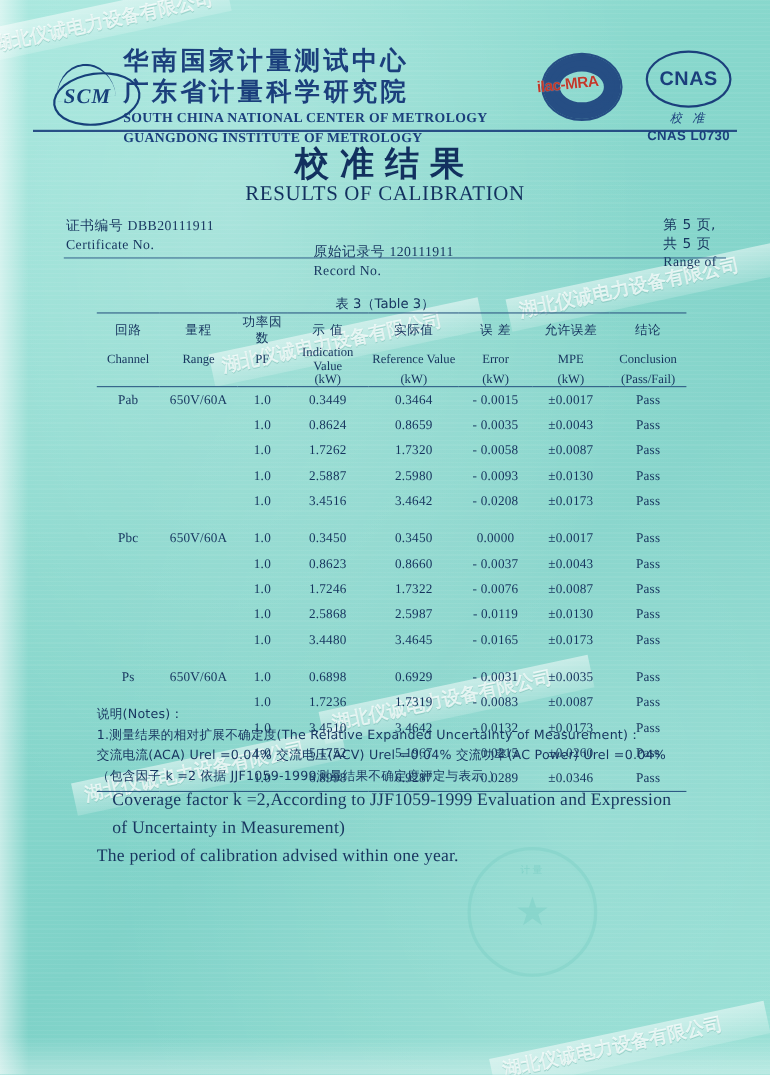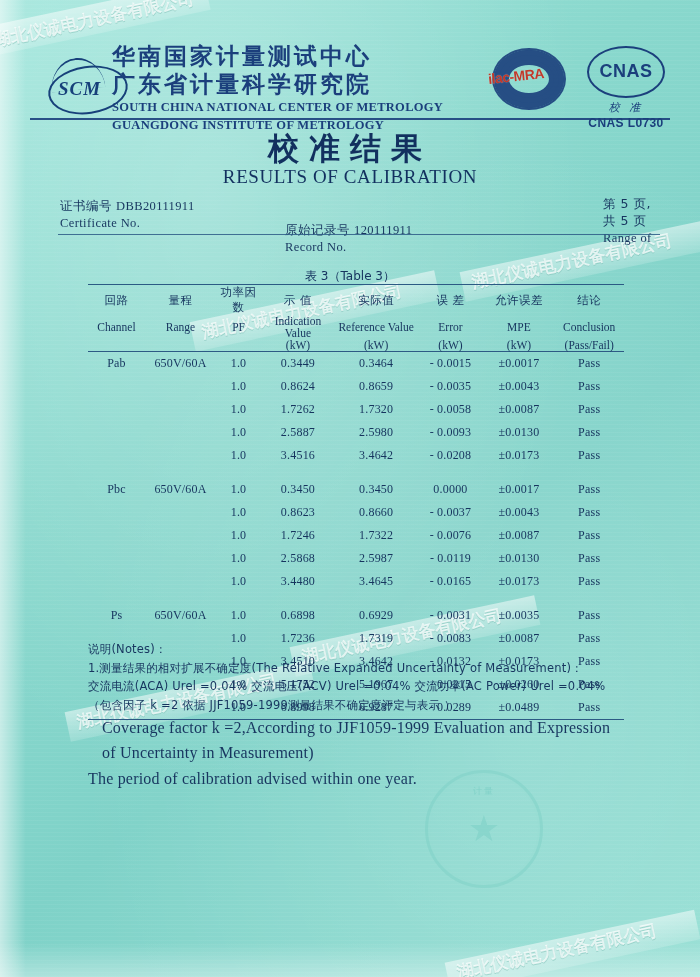--- a/index.html
+++ b/index.html
@@ -703,21 +703,21 @@
           <td class="c-mpe">±0.0260</td>
           <td class="c-con">Pass</td>
         </tr>
         <tr>
           <td class="c-channel"></td>
           <td class="c-range"></td>
           <td class="c-pf">1.0</td>
           <td class="c-ind">6.8998</td>
           <td class="c-ref">6.9287</td>
           <td class="c-err">- 0.0289</td>
-          <td class="c-mpe">±0.0489</td>
+          <td class="c-mpe">±0.0346</td>
           <td class="c-con">Pass</td>
         </tr>
       </tbody>
 
       <tbody>
         <tr class="rule-bottom">
           <td colspan="8"></td>
         </tr>
       </tbody>
     </table>

